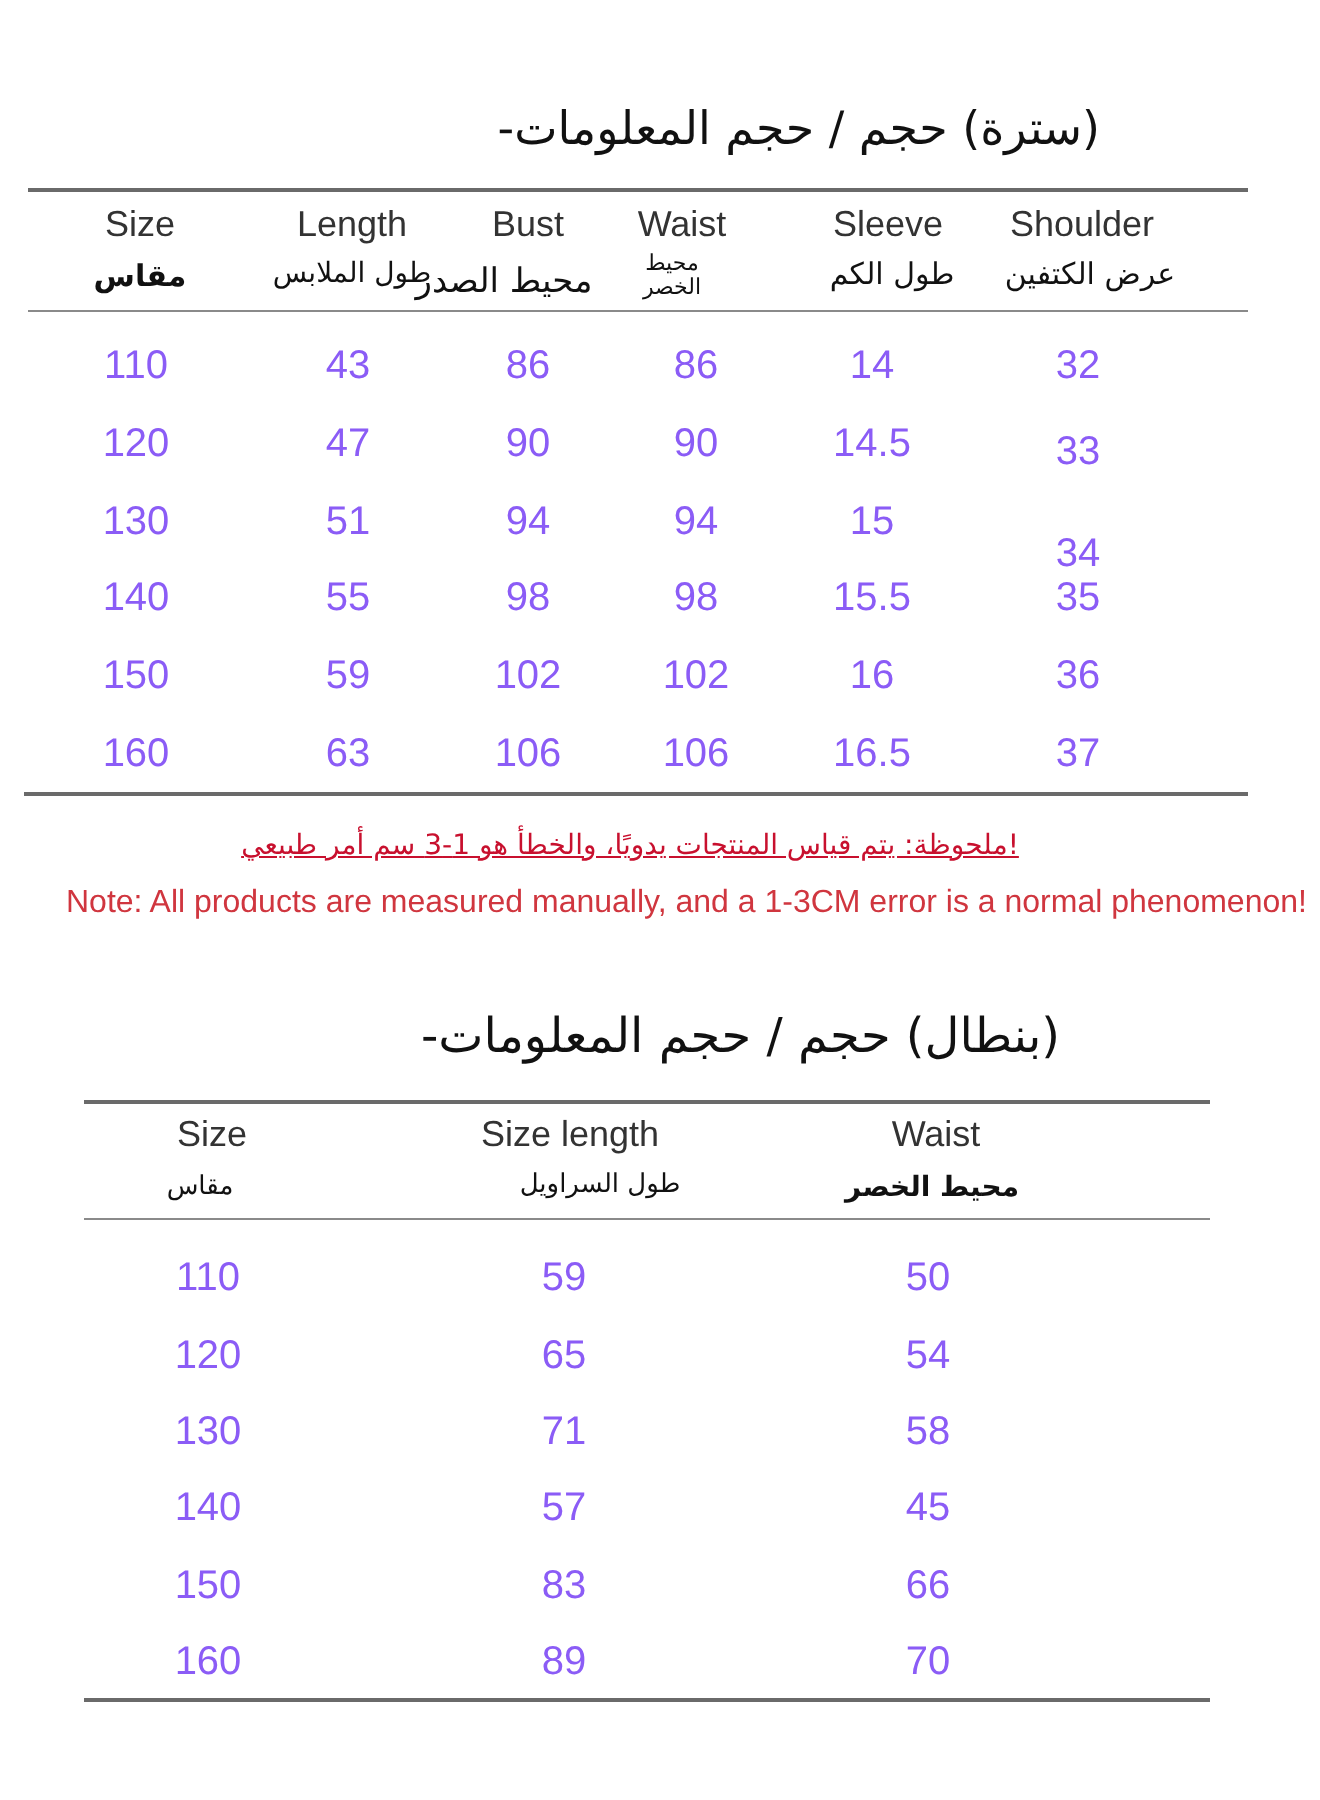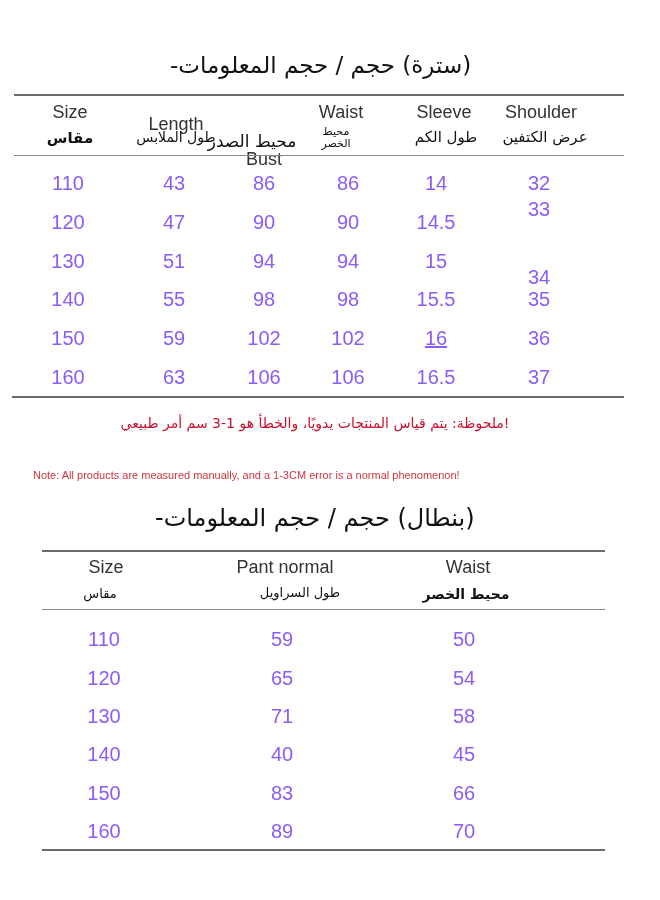--- a/index.html
+++ b/index.html
@@ -1,45 +1,45 @@
 <!DOCTYPE html>
 <html><head>
 <meta charset="utf-8">
 <style>
   html, body { margin:0; padding:0; background:#ffffff; }
   body { width:660px; height:900px; position:relative; overflow:hidden;
          font-family:"DejaVu Sans", "Liberation Sans", sans-serif; color:#222; }
   .abs { position:absolute; }
-  .title { font-size:23px; color:#111; white-space:nowrap; direction:rtl; text-align:left; }
+  .title { font-size:23px; color:#111; white-space:nowrap; direction:rtl; text-align:right; }
   .hline { position:absolute; height:2px; background:#6a6a6a; }
   .hline.thin { height:1px; background:#8a8a8a; }
   .cell { position:absolute; text-align:center; white-space:nowrap; transform:translateX(-50%); }
   .hdr-en { font-size:18px; color:#333; font-family:"Liberation Sans", sans-serif; }
   .hdr-ar { font-size:14px; color:#111; direction:rtl; }
   .hdr-ar.small { font-size:11px; line-height:12px; }
   .hdr-ar.bold { font-weight:bold; font-size:15px; }
   .num { font-size:20px; color:#8b5cf6; font-family:"Liberation Sans", sans-serif; }
-  .note-ar { font-size:14px; color:#c8102e; direction:rtl; white-space:nowrap; text-align:center; }
-  .note-en { font-size:11px; color:#d0363f; white-space:nowrap; font-family:"Liberation Sans", sans-serif;margin-top:26px; }
+  .note-ar { font-size:14px; color:#c8102e; direction:rtl; white-space:nowrap; text-align:center;text-decoration:underline; }
+  .note-en { font-size:16px; color:#d0363f; white-space:nowrap; font-family:"Liberation Sans", sans-serif; }
 </style>
 </head>
 <body>
 
 <div class="abs title" style="left:170px; top:52px; width:380px;">(سترة) حجم / حجم المعلومات-</div>
 
 <div class="hline" style="left:14px; top:94px; width:610px;"></div>
 
 <div>
   <div class="cell hdr-en" style="left:70px; top:102px;">Size</div>
   <div class="cell hdr-ar bold" style="left:70px; top:129px;">مقاس</div>
 
-  <div class="cell hdr-en" style="left:176px; top:114px;">Length</div>
+  <div class="cell hdr-en" style="left:176px; top:102px;">Length</div>
   <div class="cell hdr-ar" style="left:176px; top:129px; font-size:14px;">طول الملابس</div>
 
-  <div class="cell hdr-en" style="left:264px; top:102px;margin-top:47px;">Bust</div>
+  <div class="cell hdr-en" style="left:264px; top:102px;">Bust</div>
   <div class="cell hdr-ar" style="left:252px; top:131px; font-size:17px;">محيط الصدر</div>
 
   <div class="cell hdr-en" style="left:341px; top:102px;">Waist</div>
   <div class="cell hdr-ar small" style="left:336px; top:126px; width:36px; white-space:normal; transform:translateX(-50%);">محيط الخصر</div>
 
   <div class="cell hdr-en" style="left:444px; top:102px;">Sleeve</div>
   <div class="cell hdr-ar" style="left:446px; top:128px; font-size:15px;">طول الكم</div>
 
   <div class="cell hdr-en" style="left:541px; top:102px;">Shoulder</div>
   <div class="cell hdr-ar" style="left:545px; top:128px; font-size:15px;">عرض الكتفين</div>
@@ -55,21 +55,21 @@
     <div class="cell num" style="left:348px; top:172px;">86</div>
     <div class="cell num" style="left:436px; top:172px;">14</div>
     <div class="cell num" style="left:539px; top:172px;">32</div>
   </div>
   <div>
     <div class="cell num" style="left:68px; top:211px;">120</div>
     <div class="cell num" style="left:174px; top:211px;">47</div>
     <div class="cell num" style="left:264px; top:211px;">90</div>
     <div class="cell num" style="left:348px; top:211px;">90</div>
     <div class="cell num" style="left:436px; top:211px;">14.5</div>
-    <div class="cell num" style="left:539px; top:198px;">33</div>
+    <div class="cell num" style="left:539px; top:215px;">33</div>
   </div>
   <div>
     <div class="cell num" style="left:68px; top:250px;">130</div>
     <div class="cell num" style="left:174px; top:250px;">51</div>
     <div class="cell num" style="left:264px; top:250px;">94</div>
     <div class="cell num" style="left:348px; top:250px;">94</div>
     <div class="cell num" style="left:436px; top:250px;">15</div>
     <div class="cell num" style="left:539px; top:266px;">34</div>
   </div>
   <div>
@@ -78,21 +78,21 @@
     <div class="cell num" style="left:264px; top:288px;">98</div>
     <div class="cell num" style="left:348px; top:288px;">98</div>
     <div class="cell num" style="left:436px; top:288px;">15.5</div>
     <div class="cell num" style="left:539px; top:288px;">35</div>
   </div>
   <div>
     <div class="cell num" style="left:68px; top:327px;">150</div>
     <div class="cell num" style="left:174px; top:327px;">59</div>
     <div class="cell num" style="left:264px; top:327px;">102</div>
     <div class="cell num" style="left:348px; top:327px;">102</div>
-    <div class="cell num" style="left:436px; top:327px;text-decoration:underline;">16</div>
+    <div class="cell num" style="left:436px; top:327px;">16</div>
     <div class="cell num" style="left:539px; top:327px;">36</div>
   </div>
   <div>
     <div class="cell num" style="left:68px; top:366px;">160</div>
     <div class="cell num" style="left:174px; top:366px;">63</div>
     <div class="cell num" style="left:264px; top:366px;">106</div>
     <div class="cell num" style="left:348px; top:366px;">106</div>
     <div class="cell num" style="left:436px; top:366px;">16.5</div>
     <div class="cell num" style="left:539px; top:366px;">37</div>
   </div>
@@ -104,21 +104,21 @@
 <div class="abs note-en" style="left:33px; top:443px;">Note: All products are measured manually, and a 1-3CM error is a normal phenomenon!</div>
 
 <div class="abs title" style="left:155px; top:504px; width:375px; font-size:24px;">(بنطال) حجم / حجم المعلومات-</div>
 
 <div class="hline" style="left:42px; top:550px; width:563px;"></div>
 
 <div>
   <div class="cell hdr-en" style="left:106px; top:557px;">Size</div>
   <div class="cell hdr-ar" style="left:100px; top:586px; font-size:13px;">مقاس</div>
 
-  <div class="cell hdr-en" style="left:285px; top:557px;">Pant normal</div>
+  <div class="cell hdr-en" style="left:285px; top:557px;">Size length</div>
   <div class="cell hdr-ar" style="left:300px; top:585px; font-size:13px;">طول السراويل</div>
 
   <div class="cell hdr-en" style="left:468px; top:557px;">Waist</div>
   <div class="cell hdr-ar bold" style="left:466px; top:586px; font-size:14px;">محيط الخصر</div>
 </div>
 
 <div class="hline thin" style="left:42px; top:609px; width:563px;"></div>
 
 <div>
   <div>
@@ -131,21 +131,21 @@
     <div class="cell num" style="left:282px; top:667px;">65</div>
     <div class="cell num" style="left:464px; top:667px;">54</div>
   </div>
   <div>
     <div class="cell num" style="left:104px; top:705px;">130</div>
     <div class="cell num" style="left:282px; top:705px;">71</div>
     <div class="cell num" style="left:464px; top:705px;">58</div>
   </div>
   <div>
     <div class="cell num" style="left:104px; top:743px;">140</div>
-    <div class="cell num" style="left:282px; top:743px;">40</div>
+    <div class="cell num" style="left:282px; top:743px;">57</div>
     <div class="cell num" style="left:464px; top:743px;">45</div>
   </div>
   <div>
     <div class="cell num" style="left:104px; top:782px;">150</div>
     <div class="cell num" style="left:282px; top:782px;">83</div>
     <div class="cell num" style="left:464px; top:782px;">66</div>
   </div>
   <div>
     <div class="cell num" style="left:104px; top:820px;">160</div>
     <div class="cell num" style="left:282px; top:820px;">89</div>

